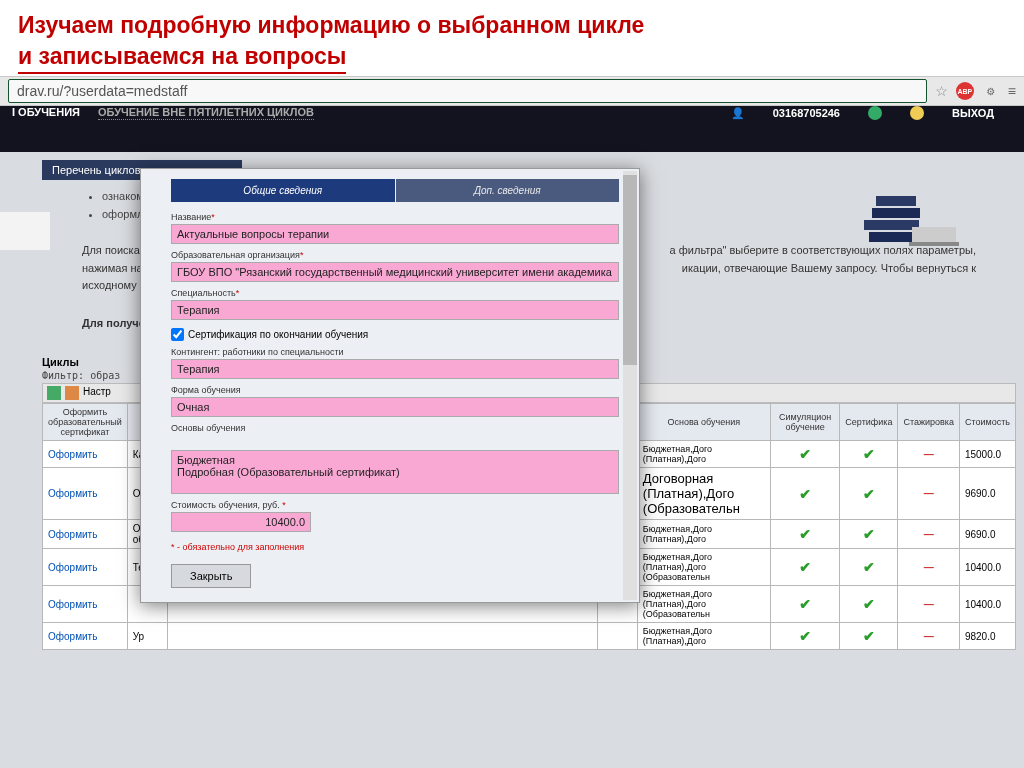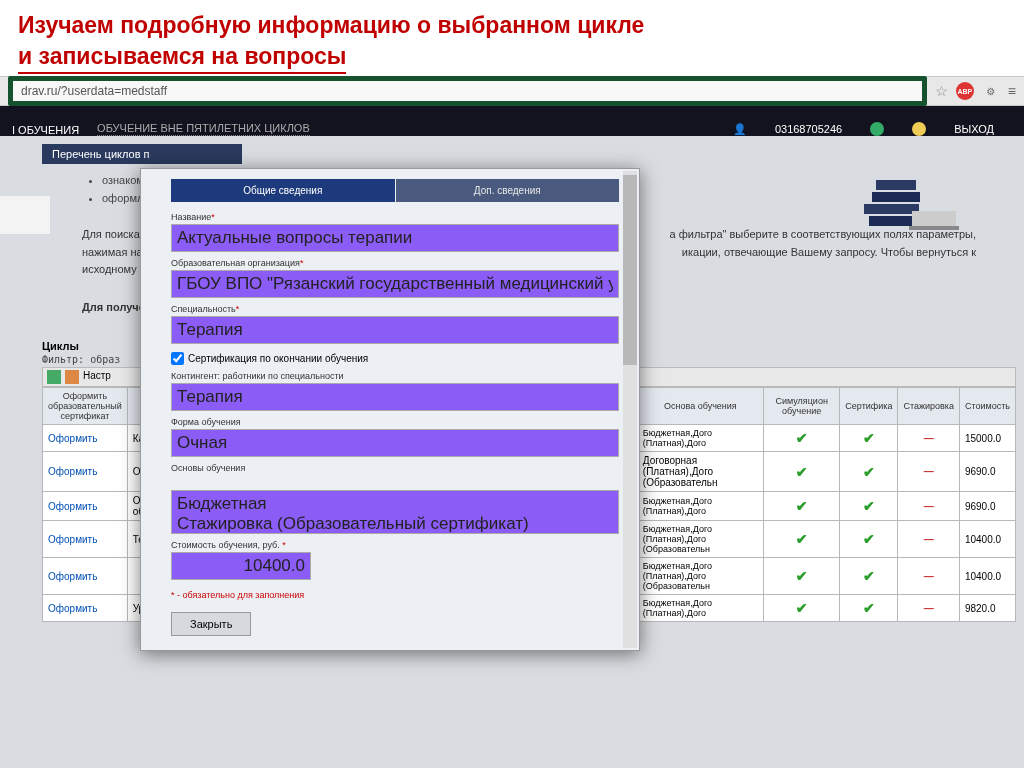--- a/index.html
+++ b/index.html
@@ -3,30 +3,30 @@
 <meta charset="utf-8">
 <style>
 * { box-sizing: border-box; margin: 0; padding: 0; font-family: Arial, sans-serif; }
 body { width: 1024px; height: 768px; overflow: hidden; background: #fff; position: relative; }
 
 .title-bar { padding: 10px 18px 2px; }
 .title-bar h1 { color: #c00000; font-size: 23px; font-weight: 700; line-height: 1.35; }
 .title-bar .underline { border-bottom: 2px solid #c00000; display: inline-block; }
 
 .browser-chrome { background: #e8e8e8; border-top: 1px solid #c8c8c8; border-bottom: 1px solid #c8c8c8; height: 30px; display: flex; align-items: center; padding: 0 8px; font-size: 12px; color: #666; }
-.url-bar { flex: 1; background: #f8f8f8; border: 5px solid #14532d; border-radius: 2px; padding: 3px 8px; font-size: 12px; color: #555; }
+.url-bar { flex: 1; background: #f8f8f8; border: 1px solid #14532d; border-radius: 2px; padding: 3px 8px; font-size: 14px; color: #555; }
 .chrome-icons { display: flex; gap: 8px; align-items: center; margin-left: 8px; }
 .chrome-icon { width: 18px; height: 18px; border-radius: 50%; display: flex; align-items: center; justify-content: center; font-size: 10px; }
 .abp { background: #d33; color: #fff; font-size: 7px; font-weight: bold; }
 .gear { color: #666; }
 .hamb { color: #666; font-size: 14px; }
 .star { color: #888; font-size: 14px; }
 
 .app-window { position: relative; height: calc(768px - 105px); background: #3b3c4a; }
-.app-header { background: #131320; color: #fff; height: 30px; display: flex; align-items: flex-end; padding: 0 12px; font-size: 11px; }
+.app-header { background: #131320; color: #fff; height: 46px; display: flex; align-items: flex-start; padding: 0 12px; font-size: 11px; font-weight: bold; }
 .app-header span { margin-right: 18px; }
 .app-header .fade { color: #aaa; border-bottom: 1px dotted #888; padding-bottom: 1px; }
 .app-header .right { margin-left: auto; display: flex; align-items: center; gap: 10px; }
 .hdr-icon { width: 14px; height: 14px; border-radius: 50%; }
 
 .app-body { background: #d9dce0; height: calc(100% - 30px); position: relative; padding: 8px; overflow: hidden; }
 .tab-strip { background: #2a3a5e; color: #fff; font-size: 11px; padding: 4px 10px; width: 200px; margin-bottom: 4px; }
 .bullets { padding: 6px 0 6px 60px; font-size: 11px; color: #444; }
 .bullets li { margin-bottom: 6px; }
 .sidebar { position: absolute; left: -40px; top: 60px; font-size: 10px; color: #444; background: #f3f3f3; padding: 4px; width: 90px; }
@@ -52,27 +52,27 @@
 
 
 .modal { position: absolute; left: 140px; top: 168px; width: 500px; background: #eceff3; border: 1px solid #999; box-shadow: 0 3px 18px rgba(0,0,0,.5); z-index: 100; }
 .modal-head { background: #eceff3; padding: 8px; text-align: center; font-size: 12px; position: relative; border-bottom: 1px solid #ccc; }
 .modal-close { position: absolute; right: 8px; top: 6px; color: #d60000; font-size: 20px; font-weight: bold; cursor: pointer; }
 .modal-body { padding: 10px 20px 14px 30px; position: relative; }
 .modal-scroll { position: absolute; right: 2px; top: 2px; bottom: 2px; width: 14px; background: #e0e0e0; }
 .scroll-thumb { background: #b8b8b8; width: 100%; height: 190px; margin-top: 4px; }
 
 .mtabs { display: flex; margin-bottom: 10px; }
-.mtab { flex: 1; text-align: center; font-size: 10px; padding: 6px 4px; background: #4a5a7e; color: #e8e8e8; cursor: pointer; }
+.mtab { flex: 1; text-align: center; font-size: 10px; padding: 6px 4px; background: #4a5a7e; color: #e8e8e8; cursor: pointer; font-style: italic; }
 .mtab.active { background: #1d3a7c; color: #fff; }
 .mtab + .mtab { margin-left: 1px; }
 
 .fld-label { font-size: 9px; color: #333; margin-top: 6px; margin-bottom: 2px; display: block; }
 .fld-label .req { color: #c00; }
-.fld-input { width: 100%; border: 1px solid #aaa; background: #8b5cf6; padding: 3px 5px; font-size: 17px; color: #222; }
+.fld-input { width: 100%; border: 1px solid #aaa; background: #f9a8d4; padding: 3px 5px; font-size: 11px; color: #222; }
 .fld-row { display: flex; gap: 20px; }
 .fld-row > div { flex: 1; }
 .w-sm .fld-input { text-align: right; }
 .cb-row { margin-top: 8px; font-size: 10px; display: flex; align-items: center; gap: 4px; }
 .multi { height: 44px; margin-top: 17px; }
 .note { font-size: 9px; color: #c00; margin-top: 10px; }
 .btn-close { background: #d6d9de; border: 1px solid #999; padding: 5px 18px; font-size: 11px; margin-top: 12px; cursor: pointer; }
 </style>
 </head>
 <body>
@@ -175,21 +175,21 @@
                 <td class="chk">✔</td>
                 <td class="chk">✔</td>
                 <td class="dash">—</td>
                 <td class="num">15000.0</td>
               </tr>
               <tr>
                 <td><span class="link">Оформить</span></td>
                 <td>Ор зд</td>
                 <td></td>
                 <td></td>
-                <td style="font-size:10px;">Договорная (Платная),Дого (Образовательн</td>
+                <td style="font-size:13px;">Договорная (Платная),Дого (Образовательн</td>
                 <td class="chk">✔</td>
                 <td class="chk">✔</td>
                 <td class="dash">—</td>
                 <td class="num">9690.0</td>
               </tr>
               <tr>
                 <td><span class="link">Оформить</span></td>
                 <td>Ор зд об</td>
                 <td></td>
                 <td></td>
@@ -267,21 +267,21 @@
 
     <label class="fld-label">Контингент: работники по специальности</label>
     <input class="fld-input" readonly="" value="Терапия" style="">
 
     <label class="fld-label">Форма обучения</label>
     <input class="fld-input" readonly="" value="Очная" style="">
 
     <label class="fld-label">Основы обучения</label>
     <div class="fld-input multi">
       <div>Бюджетная</div>
-      <div>Стажировка (Образовательный сертификат)</div>
+      <div>Подробная (Образовательный сертификат)</div>
     </div>
 
     <label class="fld-label"><span>Стоимость обучения, руб.</span> <span class="req">*</span></label>
     <input class="fld-input" style="width: 140px; text-align: right;" readonly="" value="10400.0">
 
     <div class="note">* - обязательно для заполнения</div>
 
     <button class="btn-close">Закрыть</button>
   </div>
 </div>

